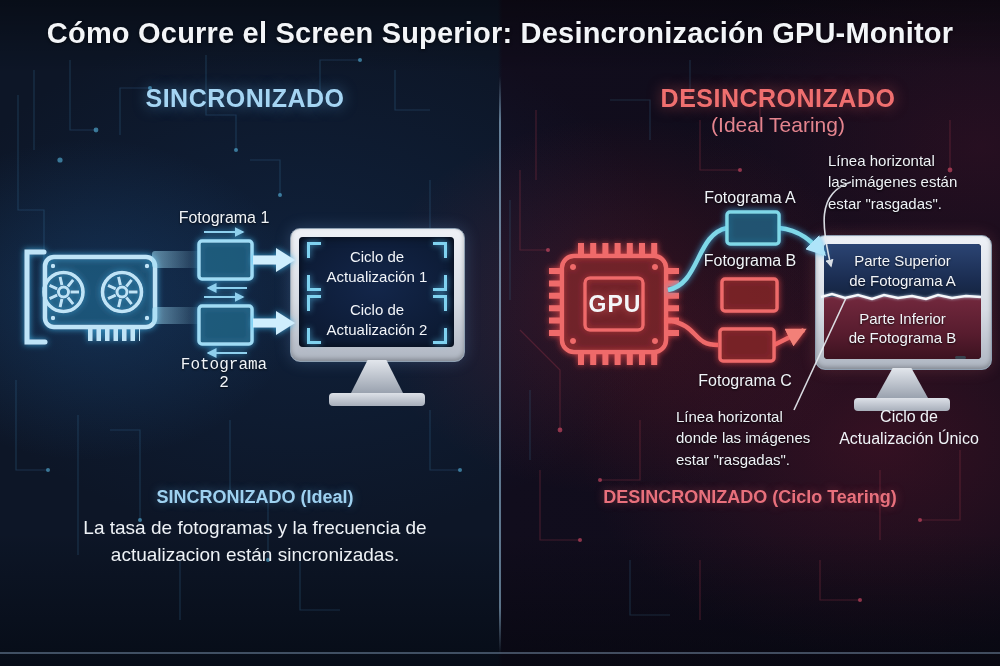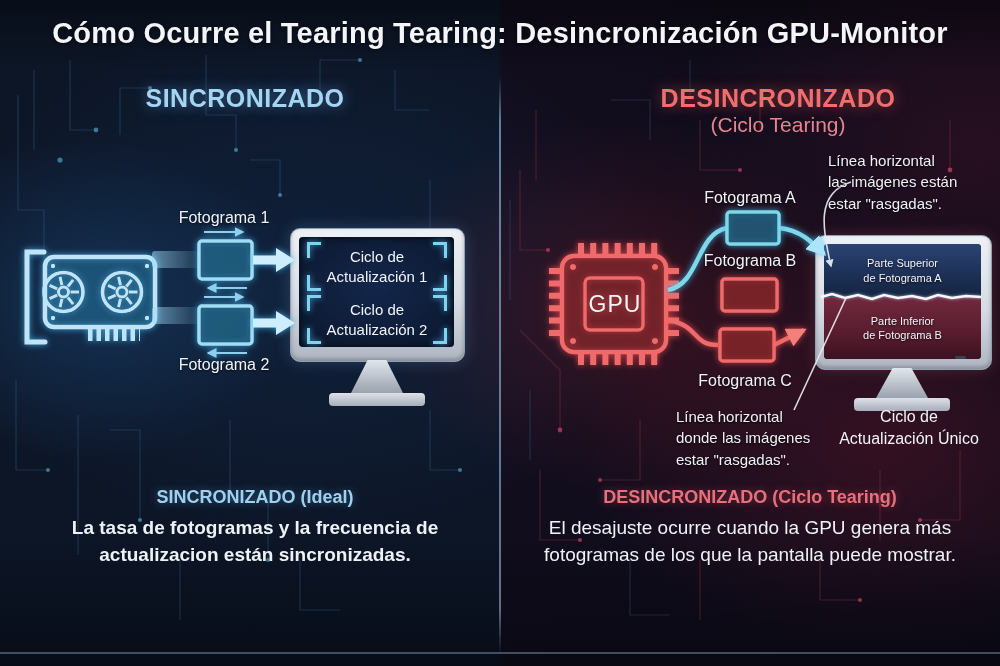--- a/index.html
+++ b/index.html
@@ -25,39 +25,39 @@
 
   .l-head{left:95px;top:84px;width:300px;text-align:center;font-size:25px;font-weight:800;
           color:#a5d5f3;letter-spacing:.5px;text-shadow:0 0 14px rgba(110,195,255,.5);}
   .l-sub{left:95px;top:113px;width:300px;text-align:center;font-size:21px;color:#7fb7dd;}
   .r-head{left:628px;top:84px;width:300px;text-align:center;font-size:25px;font-weight:800;
           color:#ef6f6f;letter-spacing:.5px;text-shadow:0 0 14px rgba(255,100,100,.5);}
   .r-sub{left:628px;top:113px;width:300px;text-align:center;font-size:21px;color:#e4848e;}
 
   .flbl{font-size:16px;text-align:center;color:#f0f4f8;text-shadow:0 1px 2px rgba(0,0,0,.7);}
   .lbl-f1{left:172px;top:209px;width:104px;}
-  .lbl-f2{left:172px;top:356px;width:104px;}
+  .lbl-f2{left:172px;top:356px;width:104px;font-family:Liberation Mono, monospace;}
   .lbl-fa{left:692px;top:189px;width:116px;text-align:center;}
   .lbl-fb{left:692px;top:252px;width:116px;}
   .lbl-fc{left:693px;top:372px;width:104px;}
 
-  .gpu-label{left:586px;top:291px;width:58px;text-align:center;font-size:23px;font-weight:400;
+  .gpu-label{left:586px;top:291px;width:58px;text-align:center;font-size:23px;font-weight:700;
              color:#f4f6f9;letter-spacing:1px;text-shadow:0 0 8px rgba(255,120,120,.6);}
 
   
   .mon-frame{position:absolute;border-radius:10px;border:1px solid #8fa0b2;
      background:linear-gradient(180deg,#eef1f6 0%,#d7dce4 55%,#aeb5c1 100%);
      box-shadow:0 0 16px rgba(140,190,255,.22), inset 0 -2px 4px rgba(0,0,0,.25);}
   .mon-l{left:290px;top:228px;width:173px;height:132px;}
   .mon-r{left:815px;top:235px;width:175px;height:133px;box-shadow:0 0 16px rgba(255,120,130,.18), inset 0 -2px 4px rgba(0,0,0,.25);}
   .screen{position:absolute;border-radius:4px;overflow:hidden;box-shadow:inset 0 0 10px rgba(0,0,0,.6);}
   .scr-l{left:299px;top:237px;width:155px;height:110px;background:radial-gradient(130px 90px at 50% 45%, #13264a, #0b182f 85%);}
   .scr-r{left:824px;top:244px;width:157px;height:115px;background:#111;}
   .half{width:100%;display:flex;align-items:center;justify-content:center;
-        font-size:11px;line-height:1.28;color:#f2f5f9;text-align:center;text-shadow:0 1px 2px rgba(0,0,0,.7);}
+        font-size:15px;line-height:1.28;color:#f2f5f9;text-align:center;text-shadow:0 1px 2px rgba(0,0,0,.7);}
   .half-top{height:53px;background:linear-gradient(180deg,#2b4473 0%,#1a2c50 70%,#152440 100%);}
   .half-bot{height:62px;background:linear-gradient(180deg,#72283d 0%,#571c2e 60%,#3c1220 100%);}
   .pwr{position:absolute;border-radius:2px;}
   .pwr-l{left:436px;top:341px;width:11px;height:3px;background:#e9eef3;opacity:.85;}
   .pwr-r{left:955px;top:356px;width:11px;height:3px;background:#39424e;}
 
   .neck{position:absolute;background:linear-gradient(180deg,#e2e6ec,#9aa2af);
         clip-path:polygon(32% 0,68% 0,100% 100%,0 100%);}
   .neck-l{left:351px;top:360px;width:52px;height:33px;}
   .neck-r{left:876px;top:368px;width:52px;height:30px;}
@@ -81,21 +81,21 @@
 
   .ann{font-size:15px;line-height:1.42;color:#eef2f6;text-shadow:0 1px 2px rgba(0,0,0,.8);}
   .ann-top{left:828px;top:150px;width:160px;}
   .ann-bot{left:676px;top:406px;width:152px;}
   .cycle-single{left:828px;top:406px;width:162px;font-size:16px;line-height:1.35;text-align:center;color:#f0f4f8;}
 
   .cap-title{font-size:18px;font-weight:800;text-align:center;}
   .cap-l-title{left:35px;top:487px;width:440px;color:#9ed1f0;text-shadow:0 0 10px rgba(110,195,255,.4);}
   .cap-r-title{left:525px;top:487px;width:450px;color:#e8707c;text-shadow:0 0 10px rgba(255,100,110,.4);}
   .cap-body{font-size:19px;line-height:1.4;text-align:center;color:#eef2f6;}
-  .cap-l-body{left:55px;top:515px;width:400px;font-weight:bold;}
+  .cap-l-body{left:55px;top:515px;width:400px;}
   .cap-r-body{left:535px;top:515px;width:430px;}
 
   .divider-v{left:499px;top:76px;width:2px;height:578px;
      background:linear-gradient(180deg,rgba(170,215,245,0),rgba(170,215,245,.55) 8%,rgba(170,215,245,.5) 92%,rgba(170,215,245,0));}
   .divider-h{left:0;top:652px;width:1000px;height:2px;background:rgba(150,180,210,.40);}
 
   svg{position:absolute;left:0;top:0;pointer-events:none;}
 </style>
 </head>
 <body>
@@ -164,24 +164,24 @@
         <circle cx="860" cy="600" r="2"></circle>
         <circle cx="920" cy="520" r="2"></circle>
       <circle cx="950" cy="170" r="2.4"></circle>
         <circle cx="560" cy="430" r="2.4"></circle>
     </g>
   </svg>
 
   <div class="abs divider-v"></div>
   <div class="abs divider-h"></div>
 
-  <div class="txt title">Cómo Ocurre el Tearing Tearing: Desincronización GPU-Monitor</div>
+  <div class="txt title">Cómo Ocurre el Screen Superior: Desincronización GPU-Monitor</div>
   <div class="txt l-head">SINCRONIZADO</div>
   <div class="txt r-head">DESINCRONIZADO</div>
-  <div class="txt r-sub">(Ciclo Tearing)</div>
+  <div class="txt r-sub">(Ideal Tearing)</div>
 
   <div class="mon-frame mon-l"></div>
   <div class="screen scr-l"></div>
   <div class="abs pwr pwr-l"></div>
   <div class="abs neck neck-l"></div>
   <div class="abs base base-l"></div>
 
   <div class="bbox bbox1">
     <span class="corn c-tl"></span>
     <span class="corn c-tr"></span>
@@ -344,15 +344,14 @@
 estar "rasgadas".</div>
   <div class="txt ann ann-bot pre">Línea horizontal
 donde las imágenes
 estar "rasgadas".</div>
   <div class="txt cycle-single pre">Ciclo de
 Actualización Único</div>
 
   <div class="txt cap-title cap-l-title">SINCRONIZADO (Ideal)</div>
   <div class="txt cap-body cap-l-body">La tasa de fotogramas y la frecuencia de actualizacion están sincronizadas.</div>
   <div class="txt cap-title cap-r-title">DESINCRONIZADO (Ciclo Tearing)</div>
-  <div class="txt cap-body cap-r-body">El desajuste ocurre cuando la GPU genera más fotogramas de los que la pantalla puede mostrar.</div>
 
 </div>
 
 </body></html>

